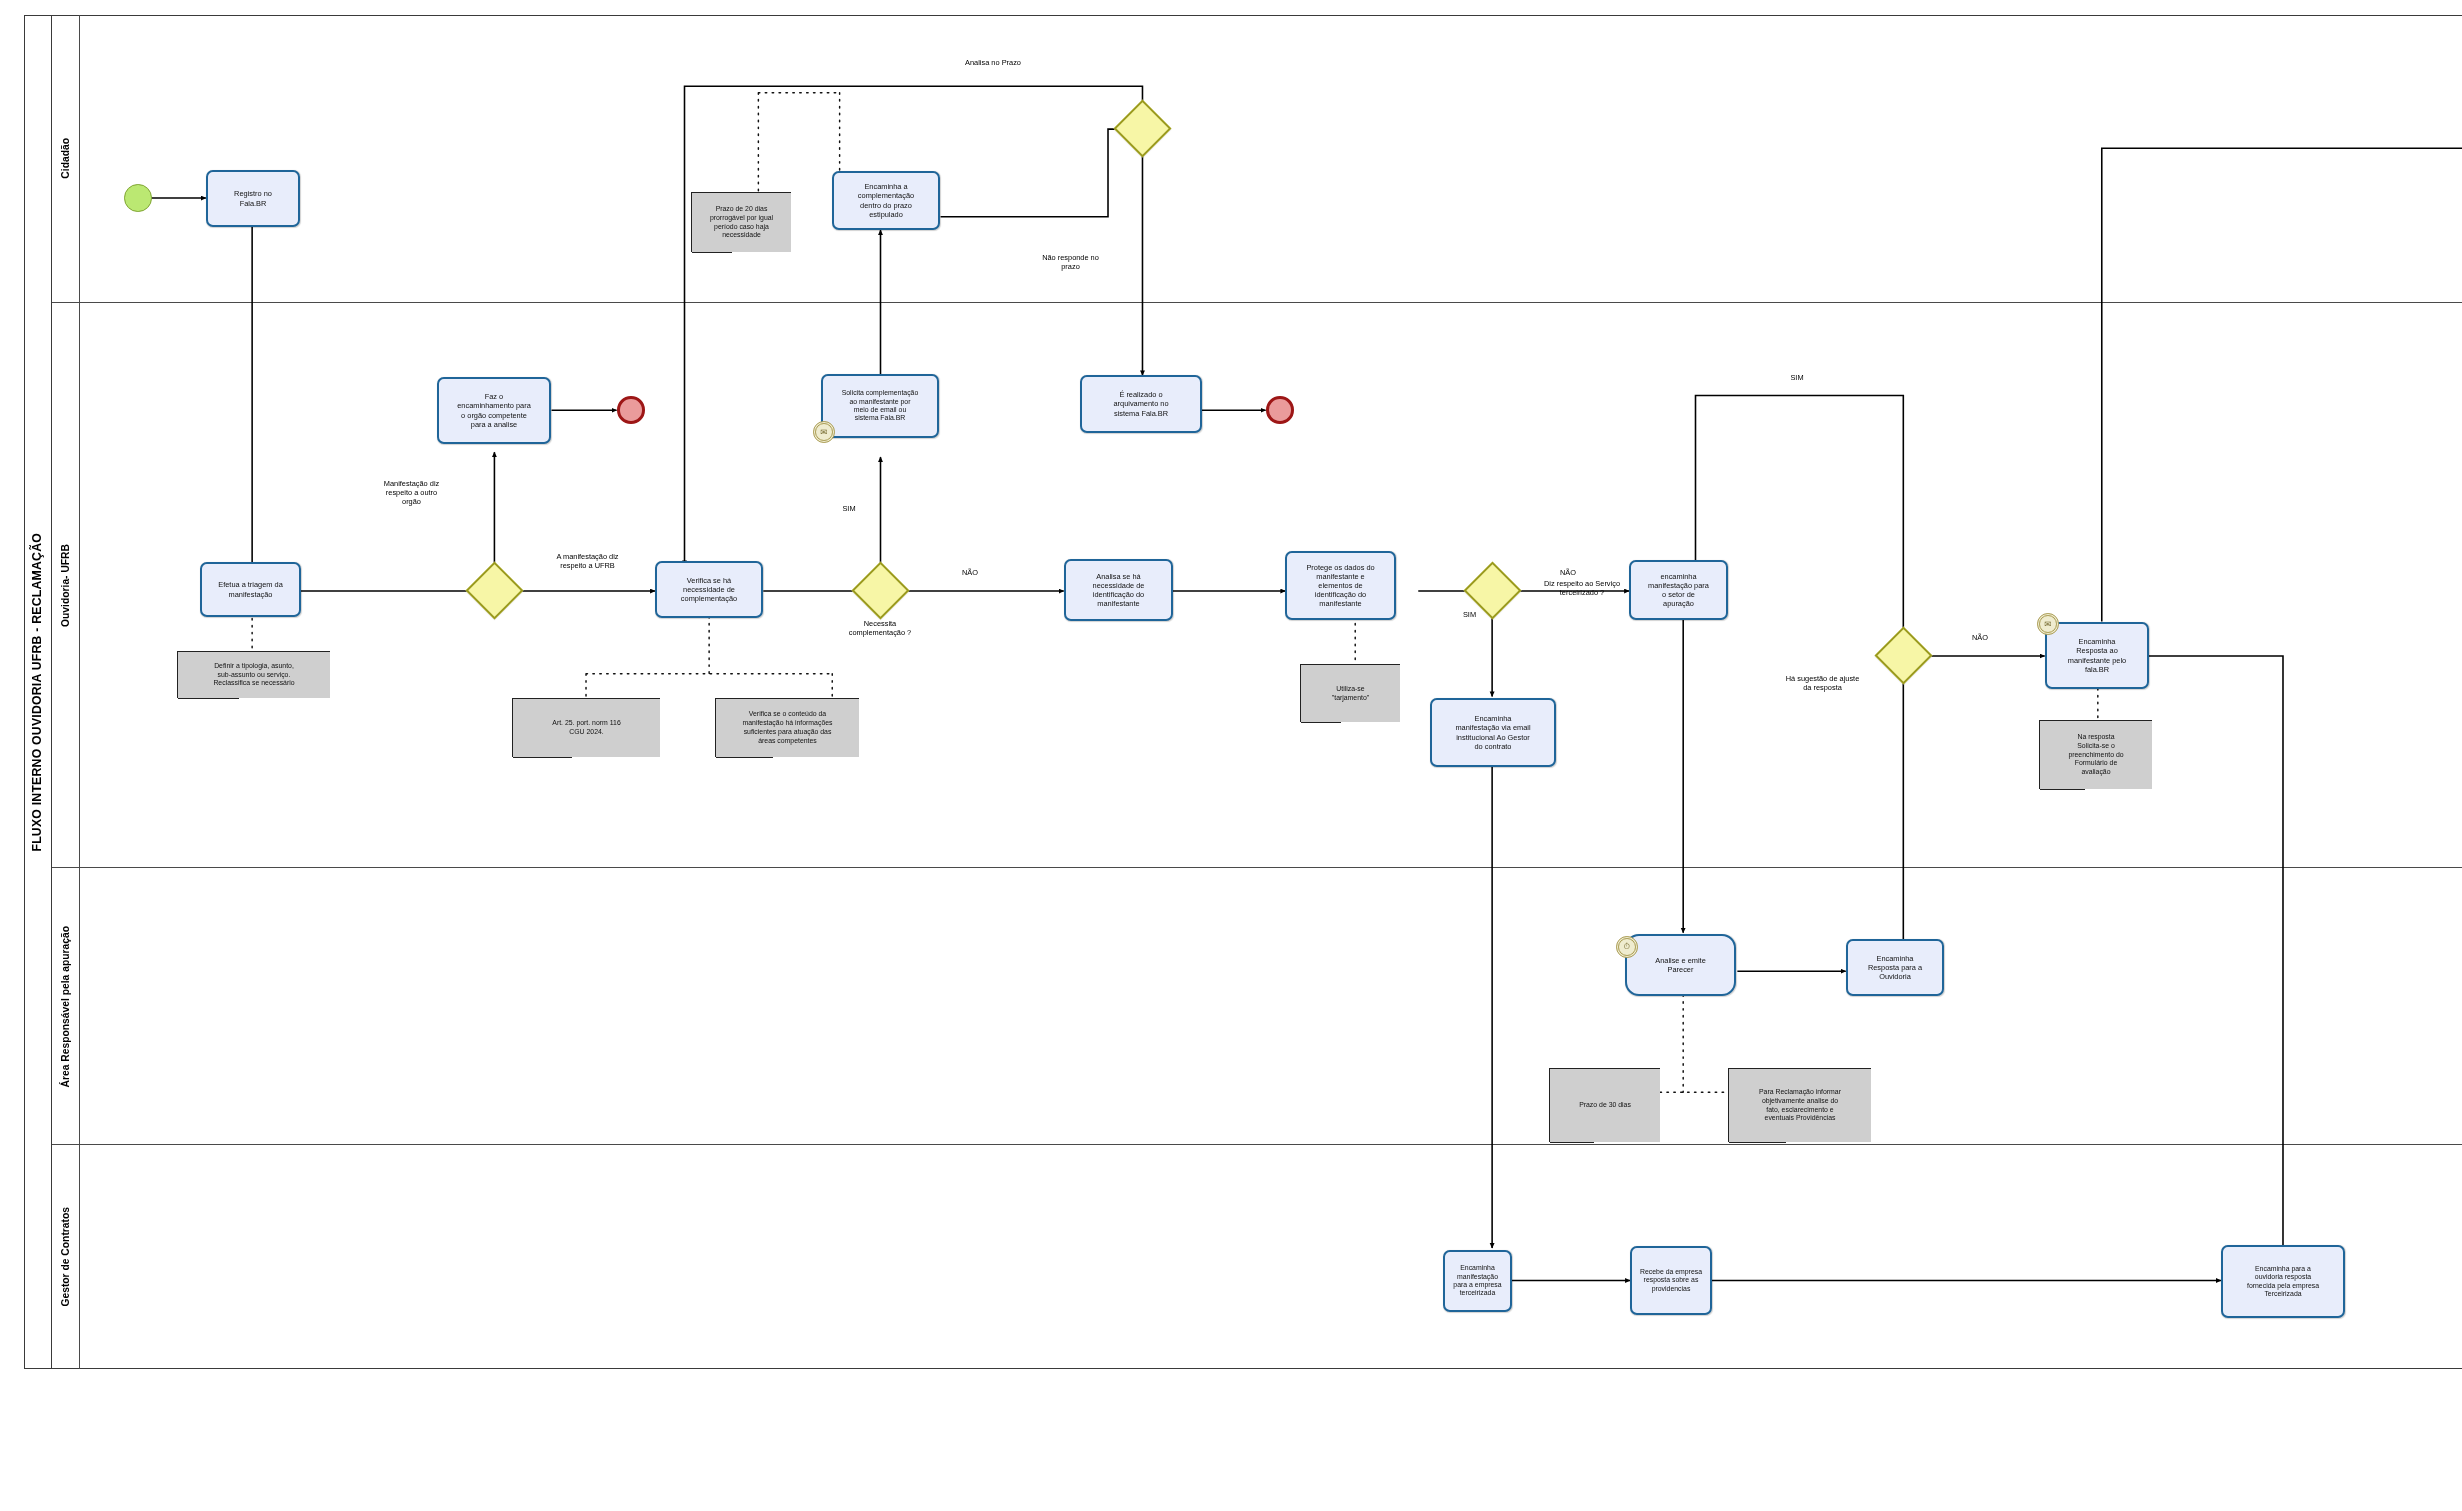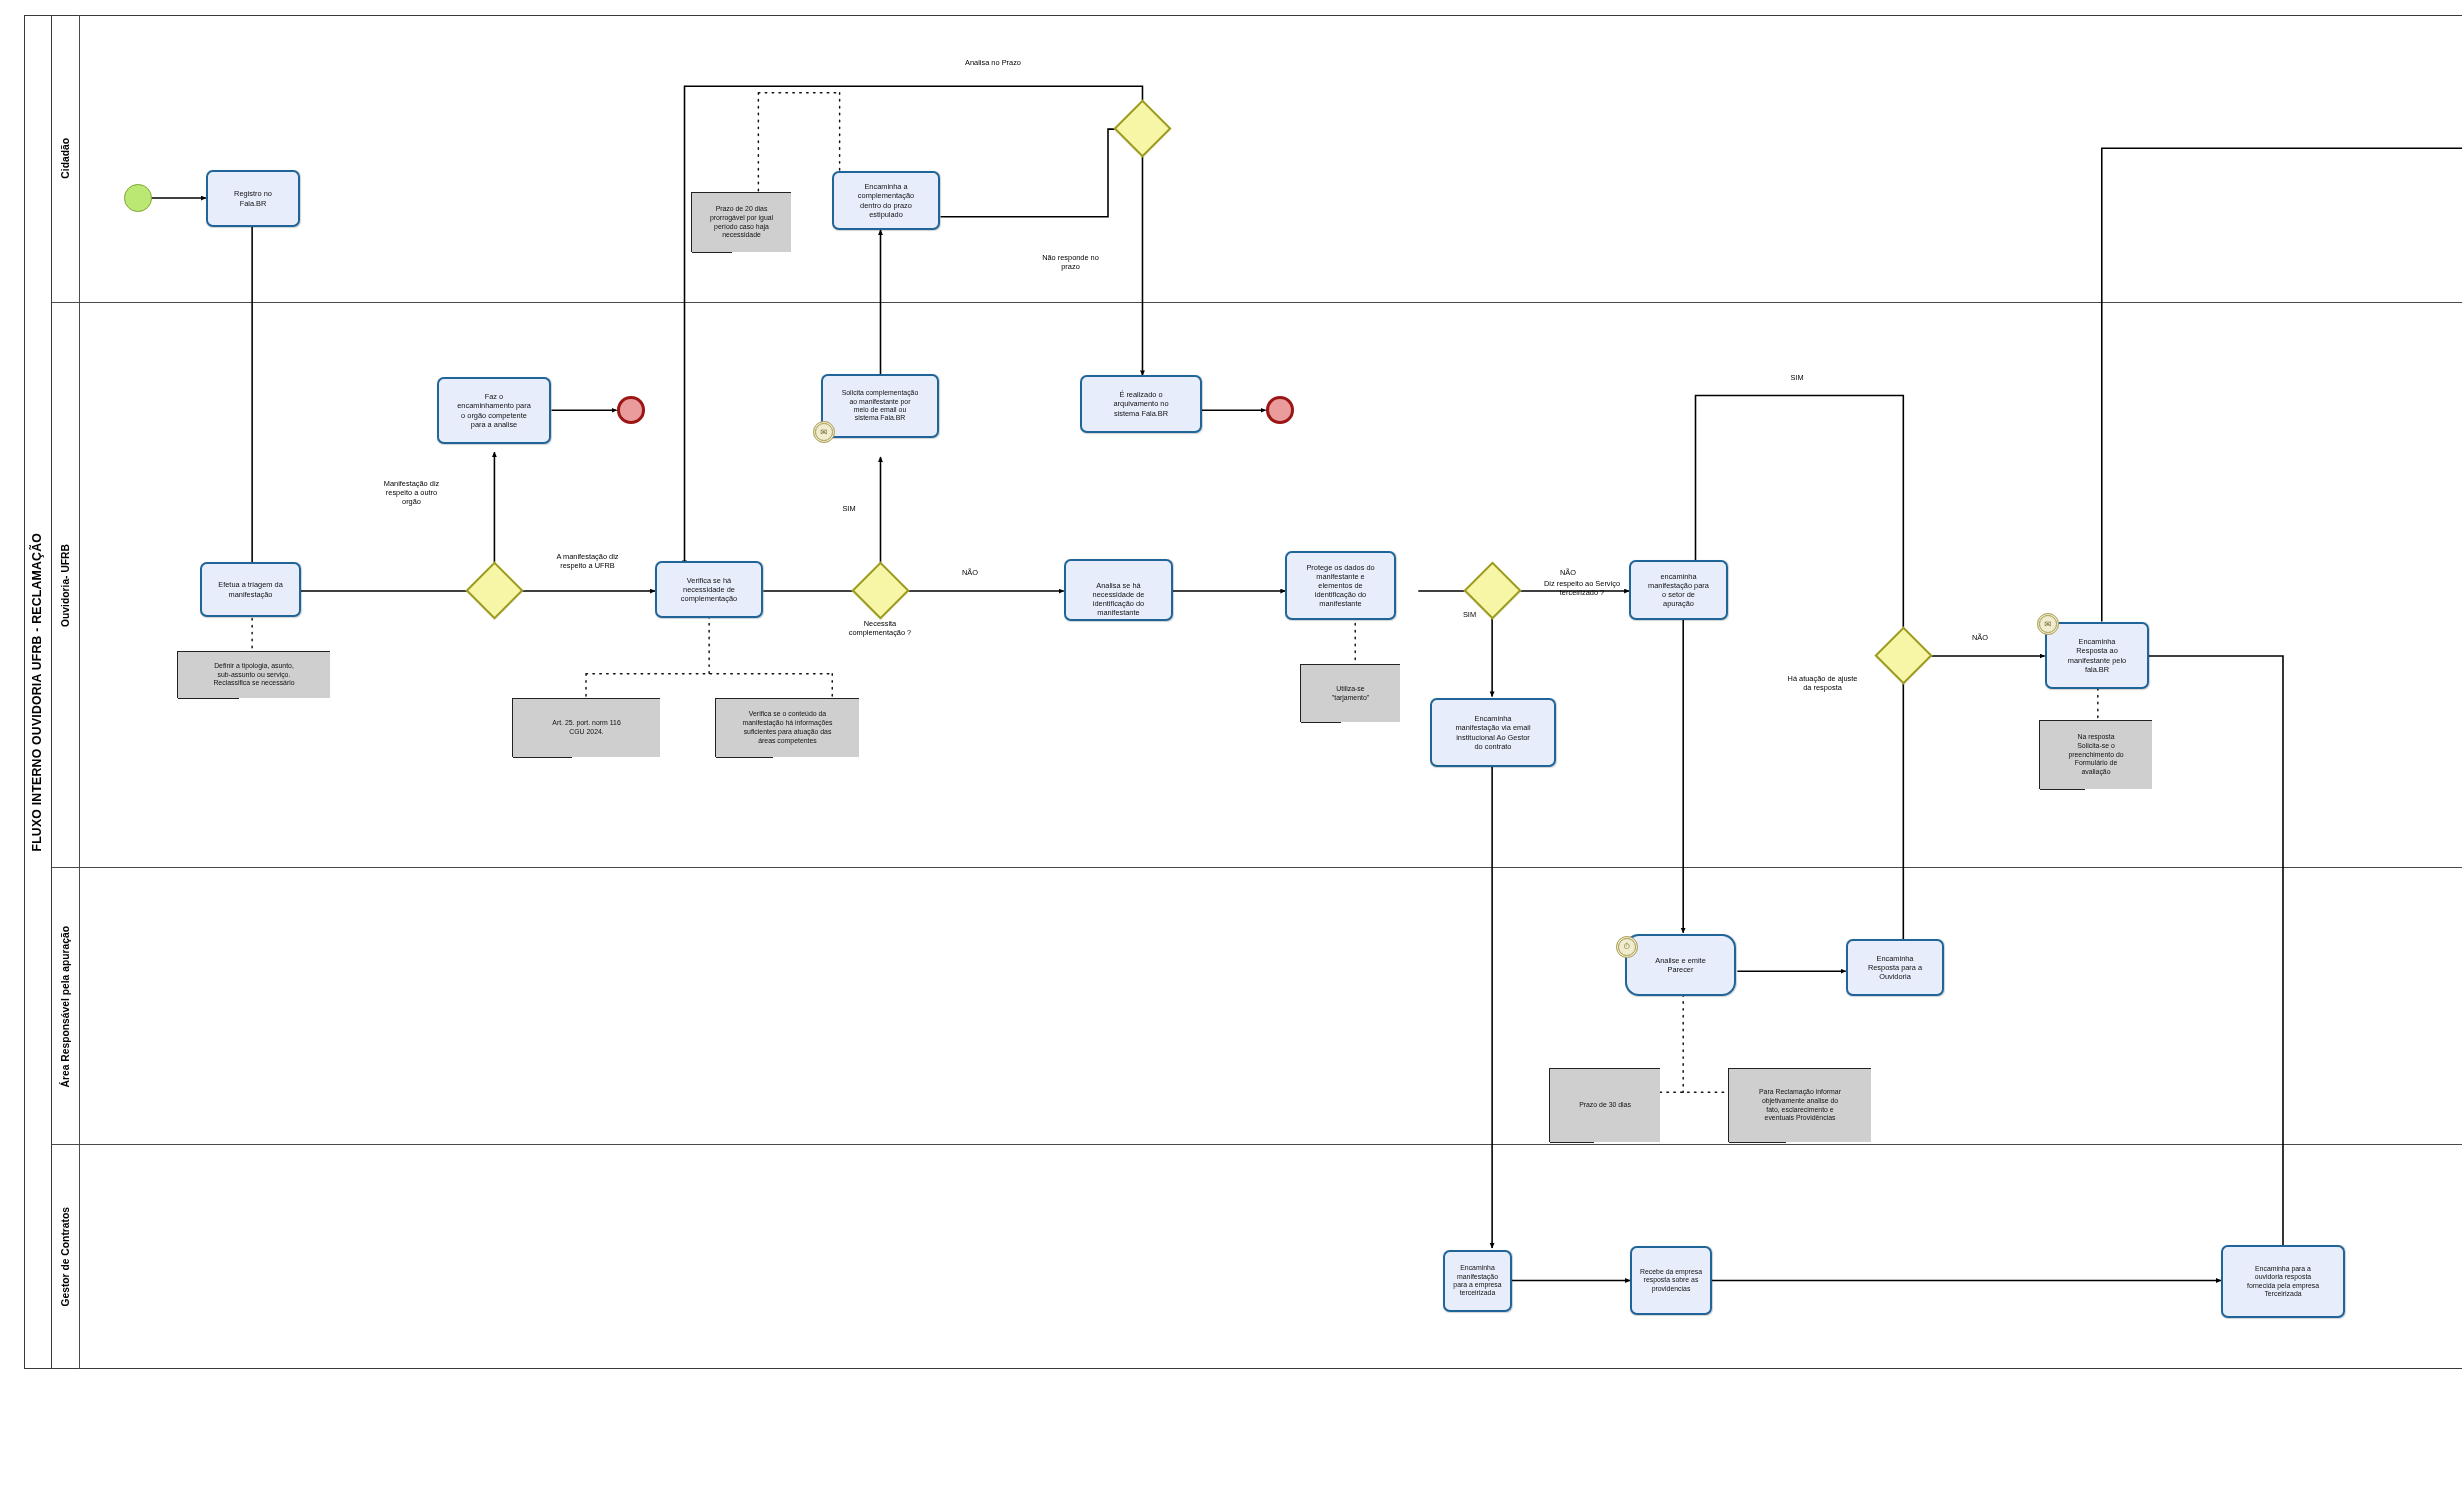--- a/index.html
+++ b/index.html
@@ -180,21 +180,21 @@
 
   <div class="gw" style="left:860px;top:570px;width:41px;height:41px;"></div>
   <div class="lbl" style="left:821px;top:620px;width:118px;">Necessita
 complementação ?</div>
 
   <div class="gw" style="left:1472px;top:570px;width:41px;height:41px;"></div>
   <div class="lbl" style="left:1513px;top:580px;width:138px;">Diz respeito ao Serviço
 terceirizado ?</div>
 
   <div class="gw" style="left:1883px;top:635px;width:41px;height:41px;"></div>
-  <div class="lbl" style="left:1761px;top:675px;width:123px;">Há atuação de ajuste
+  <div class="lbl" style="left:1761px;top:675px;width:123px;">Há sugestão de ajuste
 da resposta</div>
 
   <div class="task" style="left:206px;top:170px;width:94px;height:57px;">
     <span style="white-space:pre-line;">Registro no
 Fala.BR</span>
   </div>
 
   <div class="task" style="left:832px;top:171px;width:108px;height:59px;">
     <span style="white-space:pre-line;">Encaminha a
 complementação
@@ -229,21 +229,21 @@
   <div class="badge" style="left:813px;top:421px;">
     <div class="inner">✉</div>
   </div>
 
   <div class="task" style="left:1080px;top:375px;width:122px;height:58px;">
     <span style="white-space:pre-line;">É realizado o
 arquivamento no
 sistema Fala.BR</span>
   </div>
 
-  <div class="task" style="left:1064px;top:559px;width:109px;height:62px;align-items:flex-end;">
+  <div class="task" style="left:1064px;top:559px;width:109px;height:62px;">
     <span style="white-space:pre-line;">Analisa se há
 necessidade de
 identificação do
 manifestante</span>
   </div>
 
   <div class="task" style="left:1285px;top:551px;width:111px;height:69px;">
     <span style="white-space:pre-line;">Protege os dados do
 manifestante e
 elementos de

